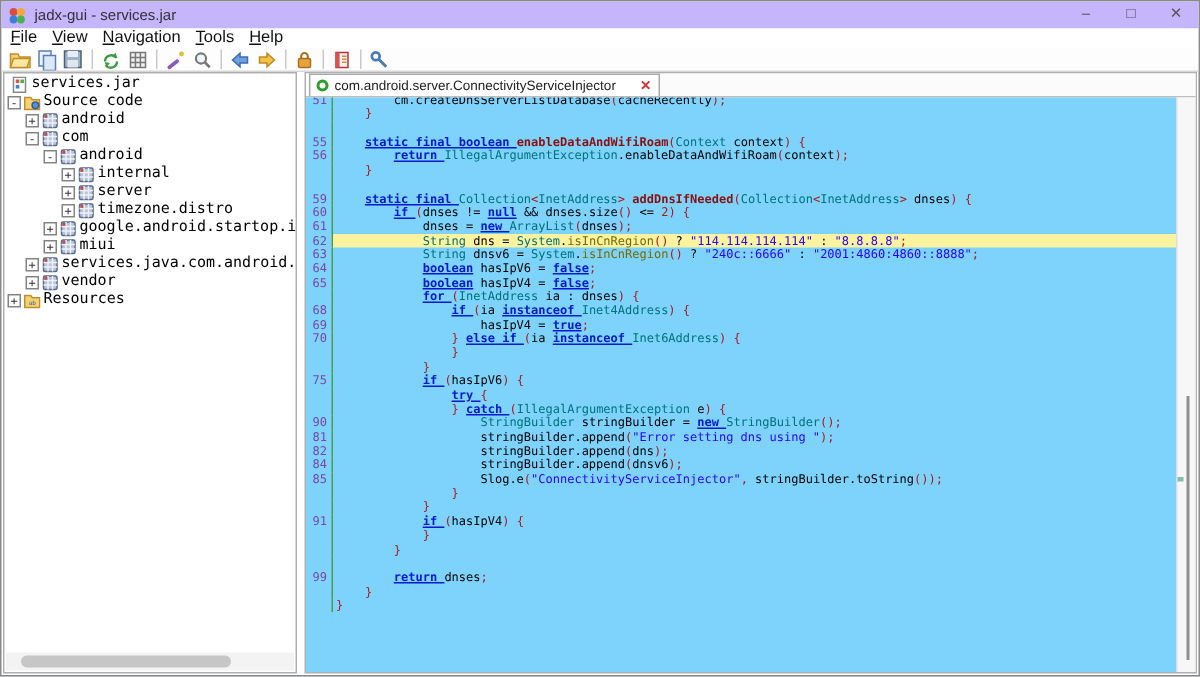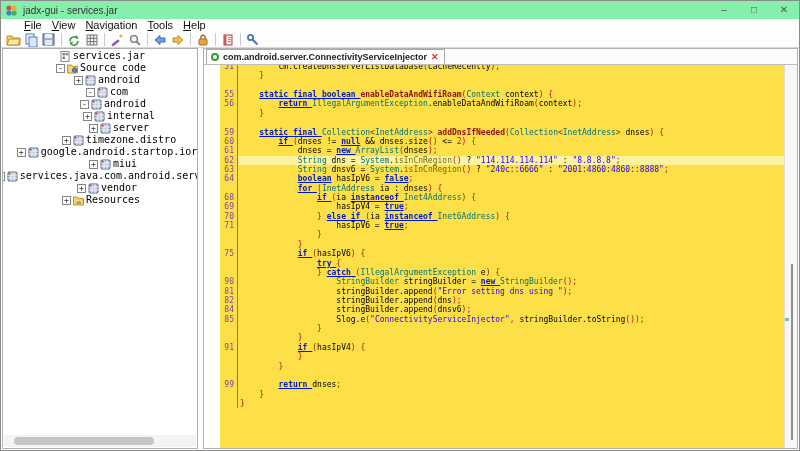--- a/index.html
+++ b/index.html
@@ -1,58 +1,58 @@
 <!DOCTYPE html>
 <html><head>
 <meta charset="utf-8">
 <style>
   * { margin:0; padding:0; box-sizing:border-box; }
   body { font-family:"Liberation Sans", sans-serif; background:#e8e8e8; }
   .window { position:relative; width:800px; height:451px; background:#fff; border:1px solid #8a8a8a; overflow:hidden; }
 
   
-  .titlebar { height:18px; display:flex; align-items:center; padding-left:4px; background:#86efac; }
+  .titlebar { height:18px; display:flex; align-items:center; padding-left:4px; background:#c4b5fd; }
   .titlebar .app-icon { width:13px; height:13px; margin-right:5px; }
   .titlebar .title { font-size:10px; color:#333; }
   .win-controls { margin-left:auto; display:flex; }
   .win-btn { width:30px; height:18px; text-align:center; font-size:10px; color:#555; line-height:18px; cursor:default; }
 
   
-  .menubar { height:13px; display:flex; align-items:center; padding-left:18px; background:#fff; }
+  .menubar { height:13px; display:flex; align-items:center; padding-left:1px; background:#fff; }
   .menu-item { font-size:11px; color:#111; padding:0 5px; line-height:13px; }
   .menu-item u { text-decoration:underline; }
 
   
   .toolbar { height:16px; display:flex; align-items:center; padding-left:3px; background:#fdfdfd; border-bottom:1px solid #d7d7d7; }
   .tb-btn { width:18px; height:15px; display:flex; align-items:center; justify-content:center; }
   .tb-sep { width:1px; height:13px; background:#c9c9c9; margin:0 3px; }
 
   
   .main { position:absolute; top:47px; left:0; right:0; bottom:0; }
   .tree-panel { position:absolute; left:1px; top:0; width:196px; bottom:1px; border:1px solid #b0b0b0; background:#fff; overflow:hidden; }
   .tree { position:absolute; top:1px; left:0; right:0; font-family:"DejaVu Sans Mono", monospace; font-size:10px; color:#000; }
-  .tree-row { height:12px; display:flex; align-items:center; white-space:nowrap;justify-content:center; }
+  .tree-row { height:12px; display:flex; align-items:center; white-space:nowrap; }
   .expander { width:9px; height:9px; border:1px solid #848484; background:#fff; font-size:8px; line-height:7px; text-align:center; color:#333; flex:none; }
   .tree-icon { width:11px; height:11px; margin:0 2px 0 2px; flex:none; }
   .tree-label { line-height:12px; }
   .tree-hscroll { position:absolute; left:1px; right:1px; bottom:1px; height:12px; background:#f3f3f3; }
   .tree-hscroll .thumb { position:absolute; left:10px; width:140px; top:2px; height:8px; background:#c6c6c6; border-radius:4px; }
 
   .splitter { position:absolute; left:197px; width:5px; top:0; bottom:0; background:#fff; }
 
   
   .editor-panel { position:absolute; left:202px; right:1px; top:0; bottom:1px; border:1px solid #b0b0b0; background:#fff; }
   .tabbar { height:16px; background:#fbfbfb; border-bottom:1px solid #bdbdbd; display:flex; align-items:flex-end; padding-left:2px; }
   .tab { height:15px; display:flex; align-items:center; background:#fff; border:1px solid #a9a9a9; border-bottom:none; padding:0 5px 0 4px; }
   .tab .class-icon { width:8px; height:8px; border:2px solid #2e9e2e; border-radius:50%; margin-right:4px; }
-  .tab-label { font-size:9px; color:#222; margin-right:4px;font-weight:bold; }
+  .tab-label { font-size:9px; color:#222; margin-right:16px; }
   .tab-close { font-size:9px; color:#cc3333; font-weight:bold; }
 
   
-  .code-wrap { position:absolute; top:16px; left:0; right:13px; bottom:0; overflow:hidden; background:#fde047;margin-left:16px; }
+  .code-wrap { position:absolute; top:16px; left:0; right:13px; bottom:0; overflow:hidden; background:#7dd3fc; }
   .code-inner { margin-top:-3px; }
   .row { display:flex; height:9.37px; font-family:"DejaVu Sans Mono", monospace; font-size:8px; line-height:9.37px; white-space:pre; }
   .ln { width:17px; flex:none; text-align:right; padding-right:3px; color:#7b46a0; }
   .ct { flex:1; border-left:1px solid #4e9a4e; padding-left:2px; }
   .row.hl .ct { background:#fbf3a0; }
   .tk-kw { color:#0018cc; font-weight:bold;text-decoration:underline; }
   .tk-ty { color:#00737a; }
   .tk-md { color:#8b1111; font-weight:bold; }
   .tk-mc { color:#7a6a00; font-weight:normal; }
   .tk-str { color:#2a00ff; }
@@ -332,25 +332,25 @@
             <div class="row"><span class="ln">55</span><span class="ct"><span class="tk-pl">    </span><span class="tk-kw">static final boolean </span><span class="tk-md">enableDataAndWifiRoam</span><span class="tk-pn">(</span><span class="tk-ty">Context</span><span class="tk-pl"> context</span><span class="tk-pn">) {</span></span></div>
             <div class="row"><span class="ln">56</span><span class="ct"><span class="tk-pl">        </span><span class="tk-kw">return </span><span class="tk-ty">IllegalArgumentException</span><span class="tk-pl">.enableDataAndWifiRoam</span><span class="tk-pn">(</span><span class="tk-pl">context</span><span class="tk-pn">);</span></span></div>
             <div class="row"><span class="ln"></span><span class="ct"><span class="tk-pn">    }</span></span></div>
             <div class="row"><span class="ln"></span><span class="ct"></span></div>
             <div class="row"><span class="ln">59</span><span class="ct"><span class="tk-pl">    </span><span class="tk-kw">static final </span><span class="tk-ty">Collection</span><span class="tk-pn">&lt;</span><span class="tk-ty">InetAddress</span><span class="tk-pn">&gt; </span><span class="tk-md">addDnsIfNeeded</span><span class="tk-pn">(</span><span class="tk-ty">Collection</span><span class="tk-pn">&lt;</span><span class="tk-ty">InetAddress</span><span class="tk-pn">&gt; </span><span class="tk-pl">dnses</span><span class="tk-pn">) {</span></span></div>
             <div class="row"><span class="ln">60</span><span class="ct"><span class="tk-pl">        </span><span class="tk-kw">if </span><span class="tk-pn">(</span><span class="tk-pl">dnses != </span><span class="tk-kw">null</span><span class="tk-pl"> &amp;&amp; dnses.size</span><span class="tk-pn">()</span><span class="tk-pl"> &lt;= </span><span class="tk-num">2</span><span class="tk-pn">) {</span></span></div>
             <div class="row"><span class="ln">61</span><span class="ct"><span class="tk-pl">            dnses = </span><span class="tk-kw">new </span><span class="tk-ty">ArrayList</span><span class="tk-pn">(</span><span class="tk-pl">dnses</span><span class="tk-pn">);</span></span></div>
             <div class="row hl"><span class="ln">62</span><span class="ct"><span class="tk-pl">            </span><span class="tk-ty">String</span><span class="tk-pl"> dns = </span><span class="tk-ty">System</span><span class="tk-pl">.</span><span class="tk-mc">isInCnRegion</span><span class="tk-pn">()</span><span class="tk-pl"> ? </span><span class="tk-str">"114.114.114.114"</span><span class="tk-pl"> : </span><span class="tk-str">"8.8.8.8"</span><span class="tk-pn">;</span></span></div>
             <div class="row"><span class="ln">63</span><span class="ct"><span class="tk-pl">            </span><span class="tk-ty">String</span><span class="tk-pl"> dnsv6 = </span><span class="tk-ty">System</span><span class="tk-pl">.</span><span class="tk-mc">isInCnRegion</span><span class="tk-pn">()</span><span class="tk-pl"> ? </span><span class="tk-str">"240c::6666"</span><span class="tk-pl"> : </span><span class="tk-str">"2001:4860:4860::8888"</span><span class="tk-pn">;</span></span></div>
             <div class="row"><span class="ln">64</span><span class="ct"><span class="tk-pl">            </span><span class="tk-kw">boolean</span><span class="tk-pl"> hasIpV6 = </span><span class="tk-kw">false</span><span class="tk-pn">;</span></span></div>
+            <div class="row"><span class="ln">65</span><span class="ct"><span class="tk-pl">            </span><span class="tk-kw">boolean</span><span class="tk-pl"> hasIpV4 = </span><span class="tk-kw">false</span><span class="tk-pn">;</span></span></div>
             <div class="row"><span class="ln"></span><span class="ct"><span class="tk-pl">            </span><span class="tk-kw">for </span><span class="tk-pn">(</span><span class="tk-ty">InetAddress</span><span class="tk-pl"> ia : dnses</span><span class="tk-pn">) {</span></span></div>
             <div class="row"><span class="ln">68</span><span class="ct"><span class="tk-pl">                </span><span class="tk-kw">if </span><span class="tk-pn">(</span><span class="tk-pl">ia </span><span class="tk-kw">instanceof </span><span class="tk-ty">Inet4Address</span><span class="tk-pn">) {</span></span></div>
             <div class="row"><span class="ln">69</span><span class="ct"><span class="tk-pl">                    hasIpV4 = </span><span class="tk-kw">true</span><span class="tk-pn">;</span></span></div>
             <div class="row"><span class="ln">70</span><span class="ct"><span class="tk-pl">                </span><span class="tk-pn">} </span><span class="tk-kw">else if </span><span class="tk-pn">(</span><span class="tk-pl">ia </span><span class="tk-kw">instanceof </span><span class="tk-ty">Inet6Address</span><span class="tk-pn">) {</span></span></div>
-            <div class="row"><span class="ln">71</span><span class="ct"><span class="tk-pl">                    hasIpV6 = </span><span class="tk-kw">true</span><span class="tk-pn">;</span></span></div>
             <div class="row"><span class="ln"></span><span class="ct"><span class="tk-pn">                }</span></span></div>
             <div class="row"><span class="ln"></span><span class="ct"><span class="tk-pn">            }</span></span></div>
             <div class="row"><span class="ln">75</span><span class="ct"><span class="tk-pl">            </span><span class="tk-kw">if </span><span class="tk-pn">(</span><span class="tk-pl">hasIpV6</span><span class="tk-pn">) {</span></span></div>
             <div class="row"><span class="ln"></span><span class="ct"><span class="tk-pl">                </span><span class="tk-kw">try </span><span class="tk-pn">{</span></span></div>
             <div class="row"><span class="ln"></span><span class="ct"><span class="tk-pl">                </span><span class="tk-pn">} </span><span class="tk-kw">catch </span><span class="tk-pn">(</span><span class="tk-ty">IllegalArgumentException</span><span class="tk-pl"> e</span><span class="tk-pn">) {</span></span></div>
             <div class="row"><span class="ln">90</span><span class="ct"><span class="tk-pl">                    </span><span class="tk-ty">StringBuilder</span><span class="tk-pl"> stringBuilder = </span><span class="tk-kw">new </span><span class="tk-ty">StringBuilder</span><span class="tk-pn">();</span></span></div>
             <div class="row"><span class="ln">81</span><span class="ct"><span class="tk-pl">                    stringBuilder.append</span><span class="tk-pn">(</span><span class="tk-str">"Error setting dns using "</span><span class="tk-pn">);</span></span></div>
             <div class="row"><span class="ln">82</span><span class="ct"><span class="tk-pl">                    stringBuilder.append</span><span class="tk-pn">(</span><span class="tk-pl">dns</span><span class="tk-pn">);</span></span></div>
             <div class="row"><span class="ln">84</span><span class="ct"><span class="tk-pl">                    stringBuilder.append</span><span class="tk-pn">(</span><span class="tk-pl">dnsv6</span><span class="tk-pn">);</span></span></div>
             <div class="row"><span class="ln">85</span><span class="ct"><span class="tk-pl">                    Slog.e</span><span class="tk-pn">(</span><span class="tk-str">"ConnectivityServiceInjector"</span><span class="tk-pn">,</span><span class="tk-pl"> stringBuilder.toString</span><span class="tk-pn">());</span></span></div>

